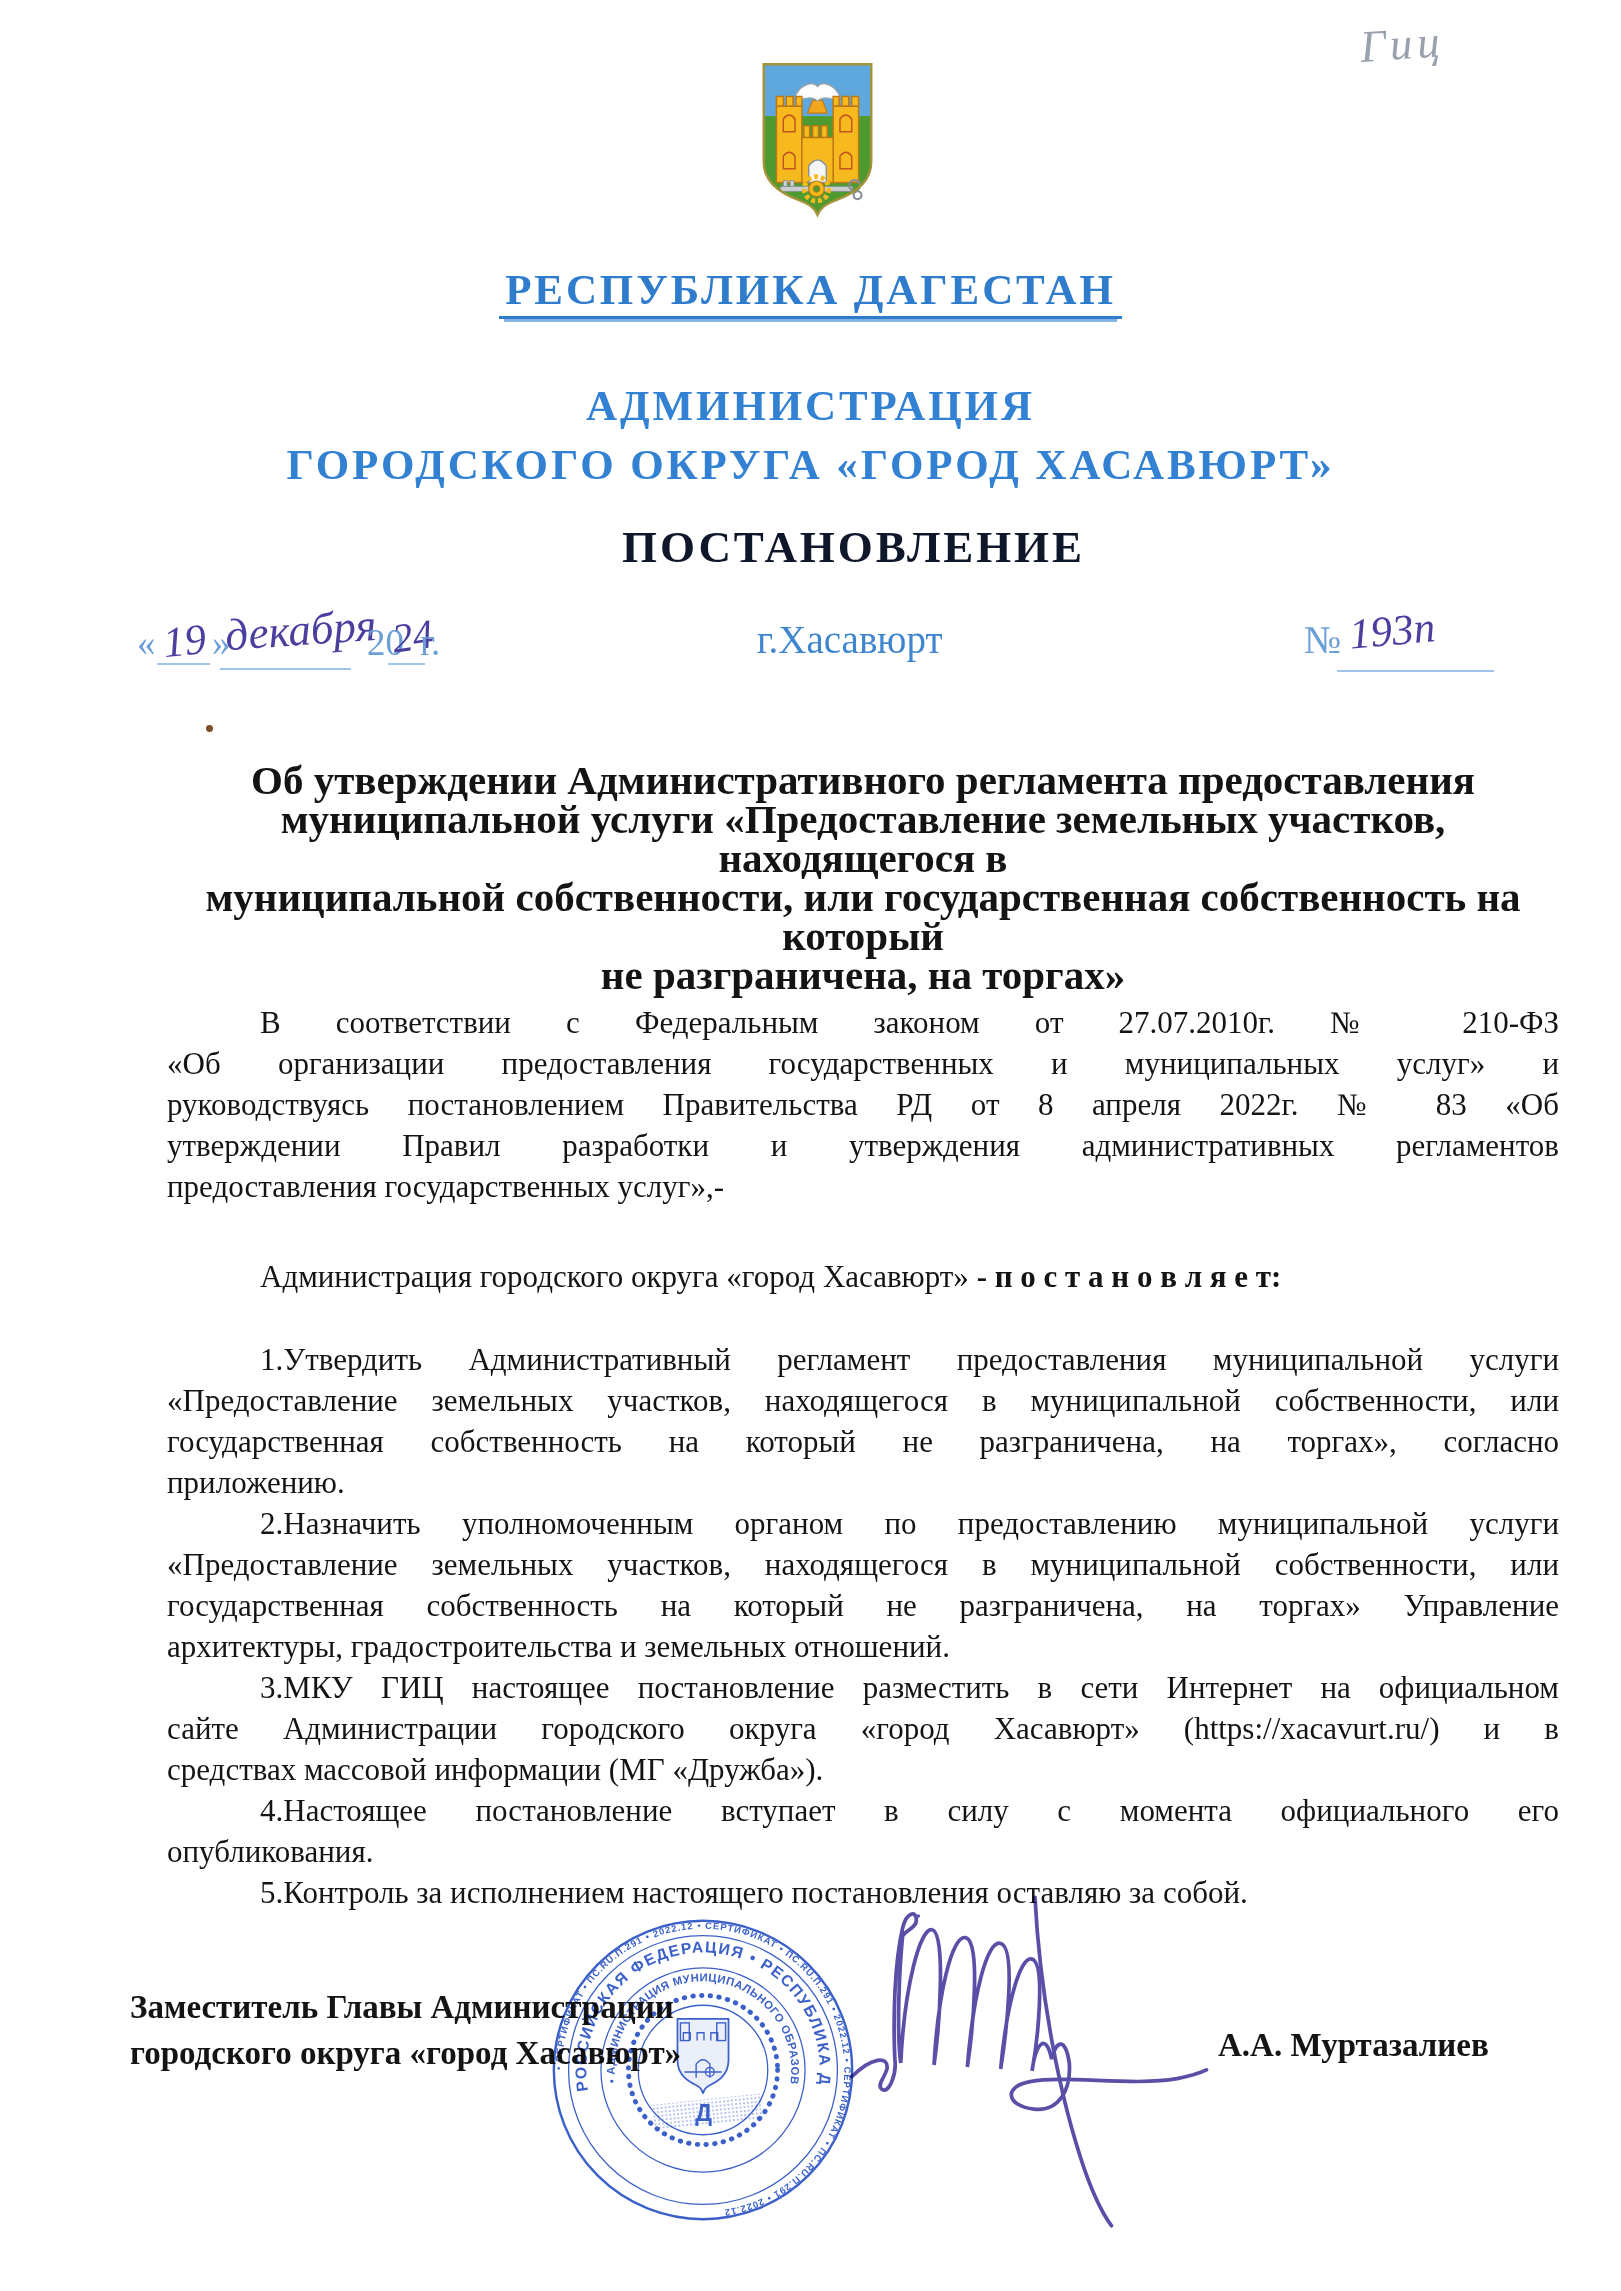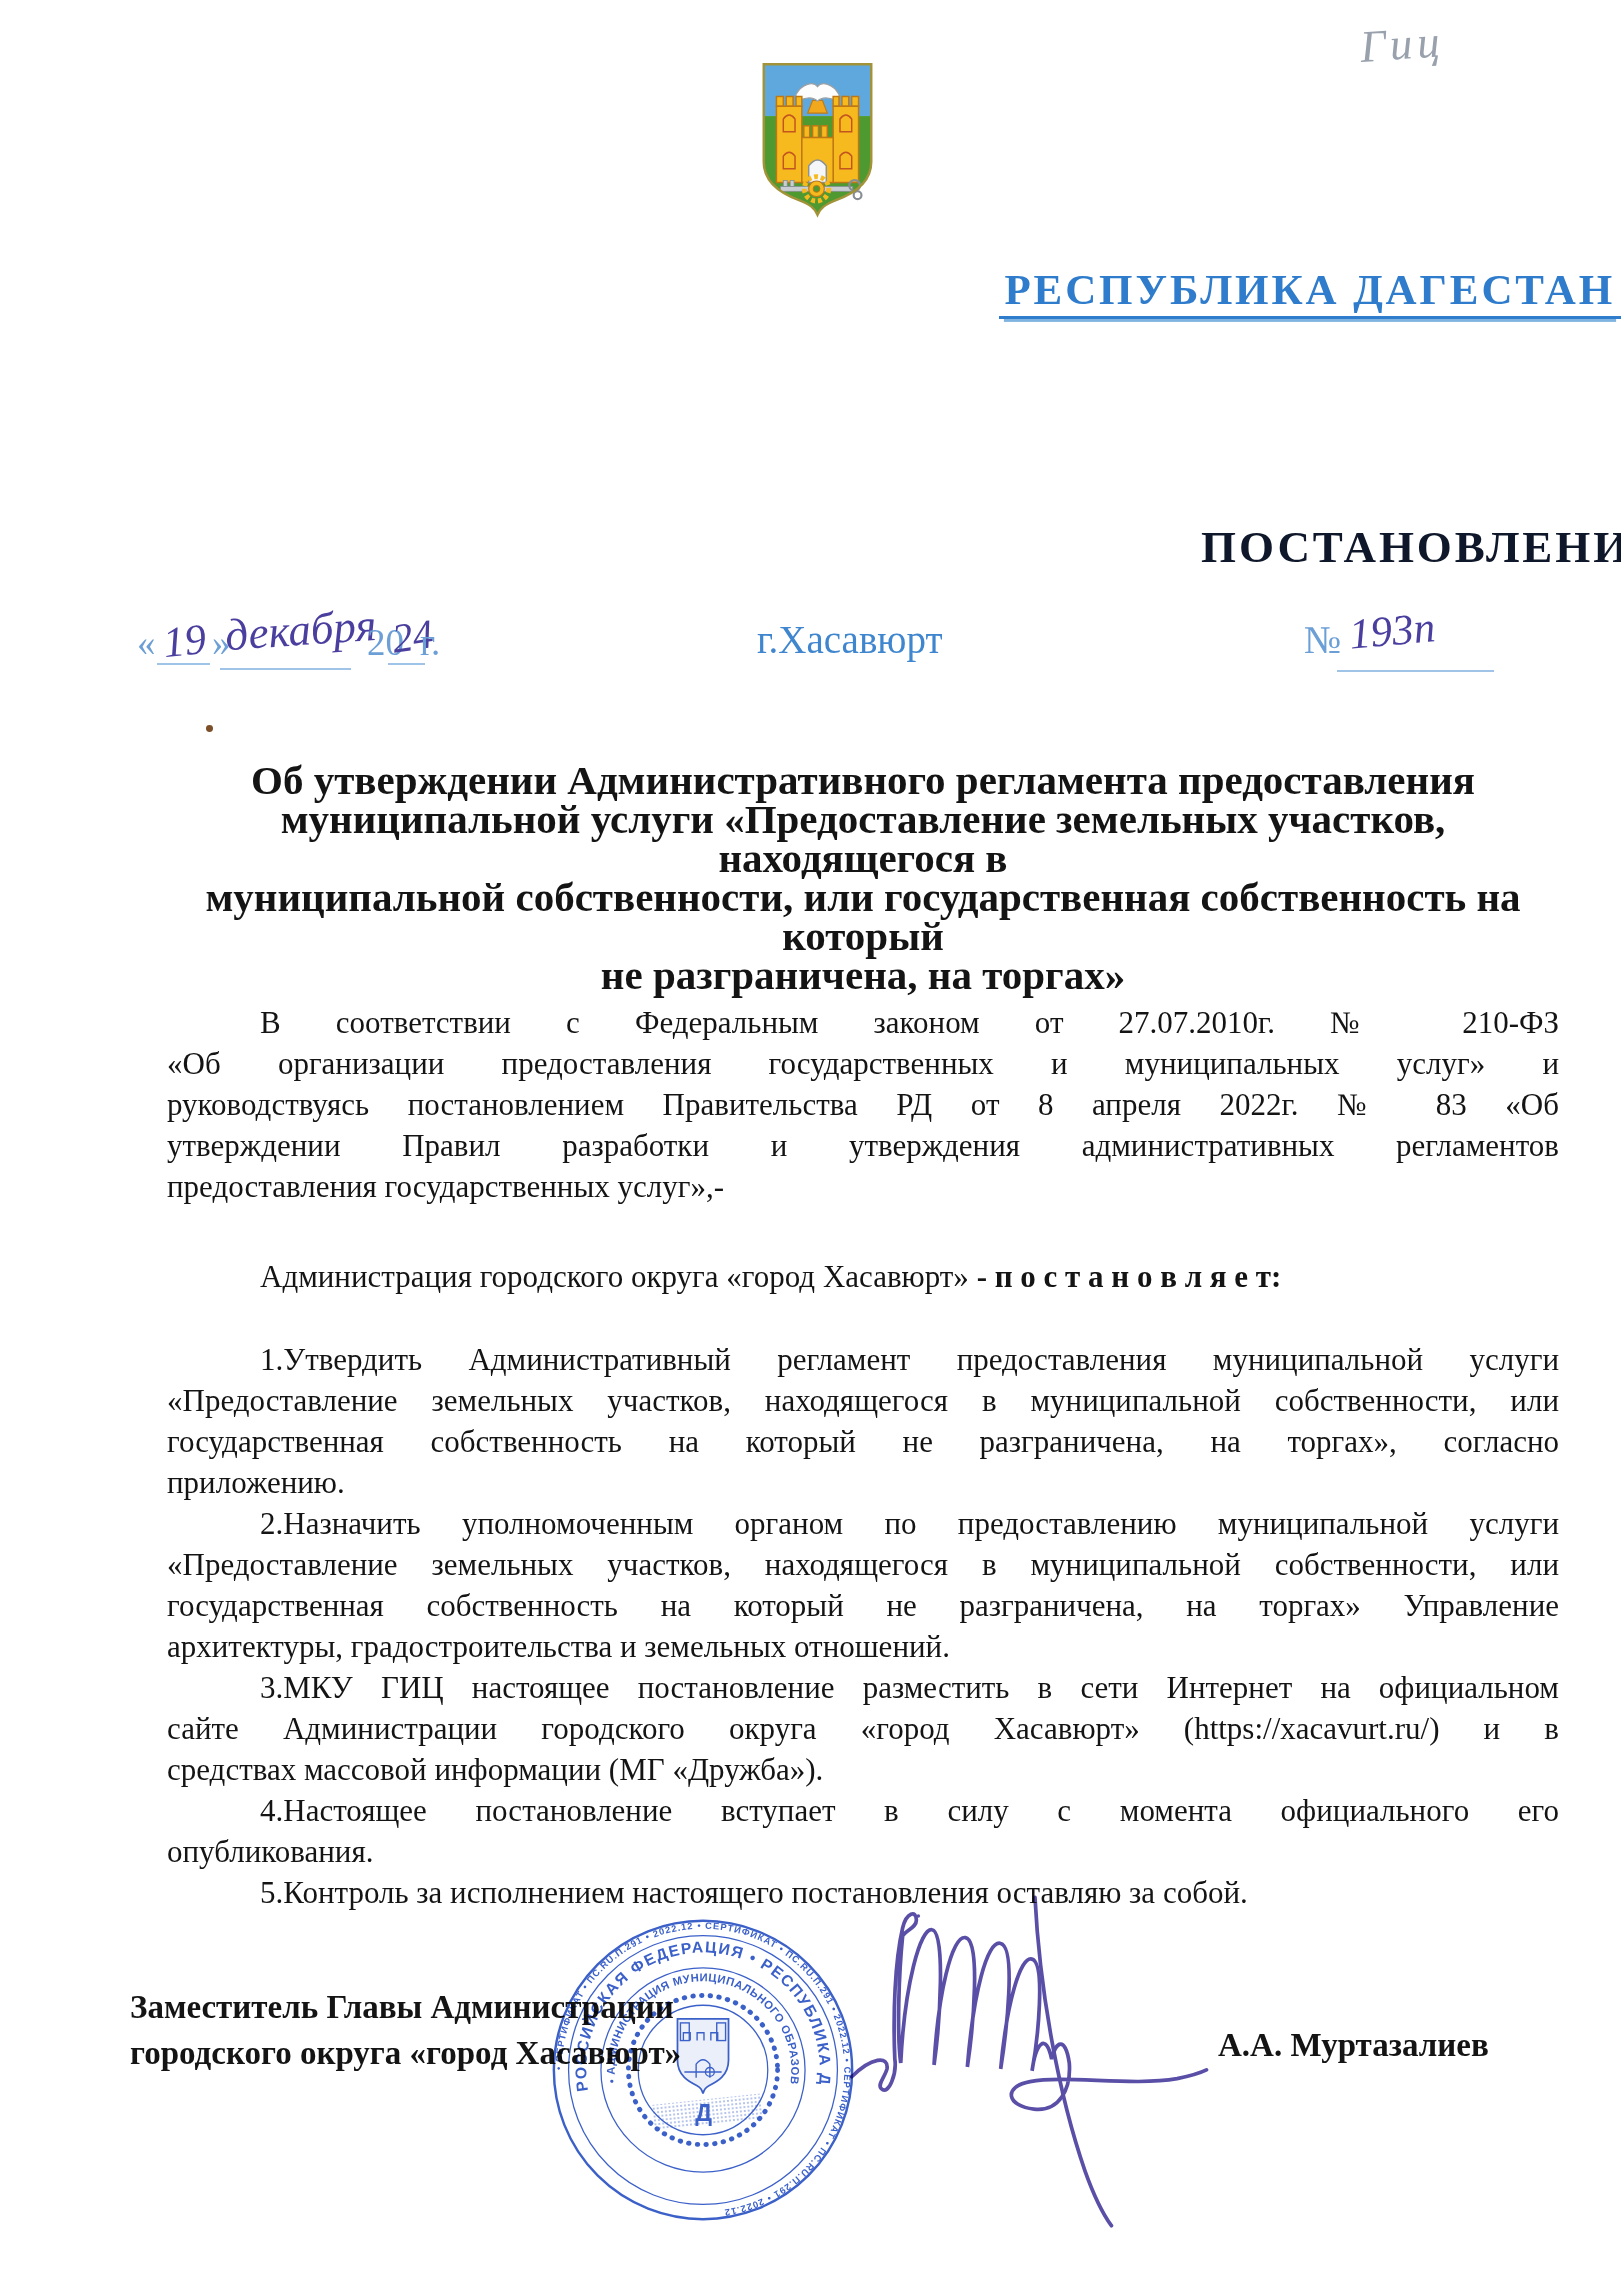--- a/index.html
+++ b/index.html
@@ -10,21 +10,21 @@
   }
   
   .pencil-note{
     position:absolute; left:1360px; top:17.6px;
     font-size:45px; font-style:italic; letter-spacing:4.9px;
     color:#99a1ad; transform:rotate(-4deg);
   }
   
   .emblem{position:absolute; left:753px; top:61px; width:129px; height:157px;}
   
-  .hdr{position:absolute; left:0; width:1621px; text-align:right; color:#2e7ccb; font-weight:bold;}
+  .hdr{position:absolute; left:0; width:1621px; text-align:center; color:#2e7ccb; font-weight:bold;}
   .hdr-republic{top:265px;}
   .hdr-republic .ul{
     display:inline-block; font-size:43px; letter-spacing:2.9px; padding:0 5.9px 2px 5.9px;
     border-bottom:3.9px solid #2e7ccb; box-shadow:0 7.8px 0 -4.9px #7fb3e0;
   }
   .hdr-org{top:376px; font-size:43px; letter-spacing:2.9px; line-height:59px; color:#3381d2;}
   .hdr-doctype{top:521px; font-size:45px; letter-spacing:2.9px; color:#0f172a;margin-left:43px;}
   
   .dl{position:absolute; font-size:37px; color:#6b9fd6;}
   .dl-city{color:#3f86cf; font-size:39px;}
@@ -117,20 +117,24 @@
     <circle cx="107" cy="137" r="4" fill="none" stroke="#878d92" stroke-width="2.2"></circle>
     <circle cx="65" cy="130.5" r="12.5" fill="none" stroke="#f7ba1e" stroke-width="5" stroke-dasharray="4 3"></circle>
     <circle cx="65" cy="130.5" r="8" fill="#f7ba1e" stroke="#bf7713" stroke-width="1.2"></circle>
     <circle cx="65" cy="130.5" r="3.5" fill="#4e9a31" stroke="#bf7713" stroke-width="1"></circle>
 
     <path d="M 11 3 L 121 3 L 121 103 C 121 124 104 135 85 142 C 74 146 69 150 66 157 C 63 150 58 146 47 142 C 28 135 11 124 11 103 Z" fill="none" stroke="#a39338" stroke-width="2.5"></path>
   </svg>
 
   <div class="hdr hdr-republic">
     <span class="ul">РЕСПУБЛИКА ДАГЕСТАН</span>
+  </div>
+  <div class="hdr hdr-org">
+    <div>АДМИНИСТРАЦИЯ</div>
+    <div>ГОРОДСКОГО ОКРУГА «ГОРОД ХАСАВЮРТ»</div>
   </div>
   <div class="hdr hdr-doctype">ПОСТАНОВЛЕНИЕ</div>
 
   <span class="dl" style="left:137px; top:621px;">«</span>
   <span class="ink" style="left:163px; top:616px; font-size:43px; transform:rotate(-6deg);">19</span>
   <span class="dl" style="left:212px; top:621px;">»</span>
   <span class="ink" style="left:225px; top:604px; font-size:45px; transform:rotate(-4deg);">декабря</span>
   <span class="dl" style="left:367px; top:621px;">20</span>
   <span class="ink" style="left:392px; top:612px; font-size:41px; transform:rotate(-8deg);">24</span>
   <span class="dl" style="left:420px; top:621px;">г.</span>

